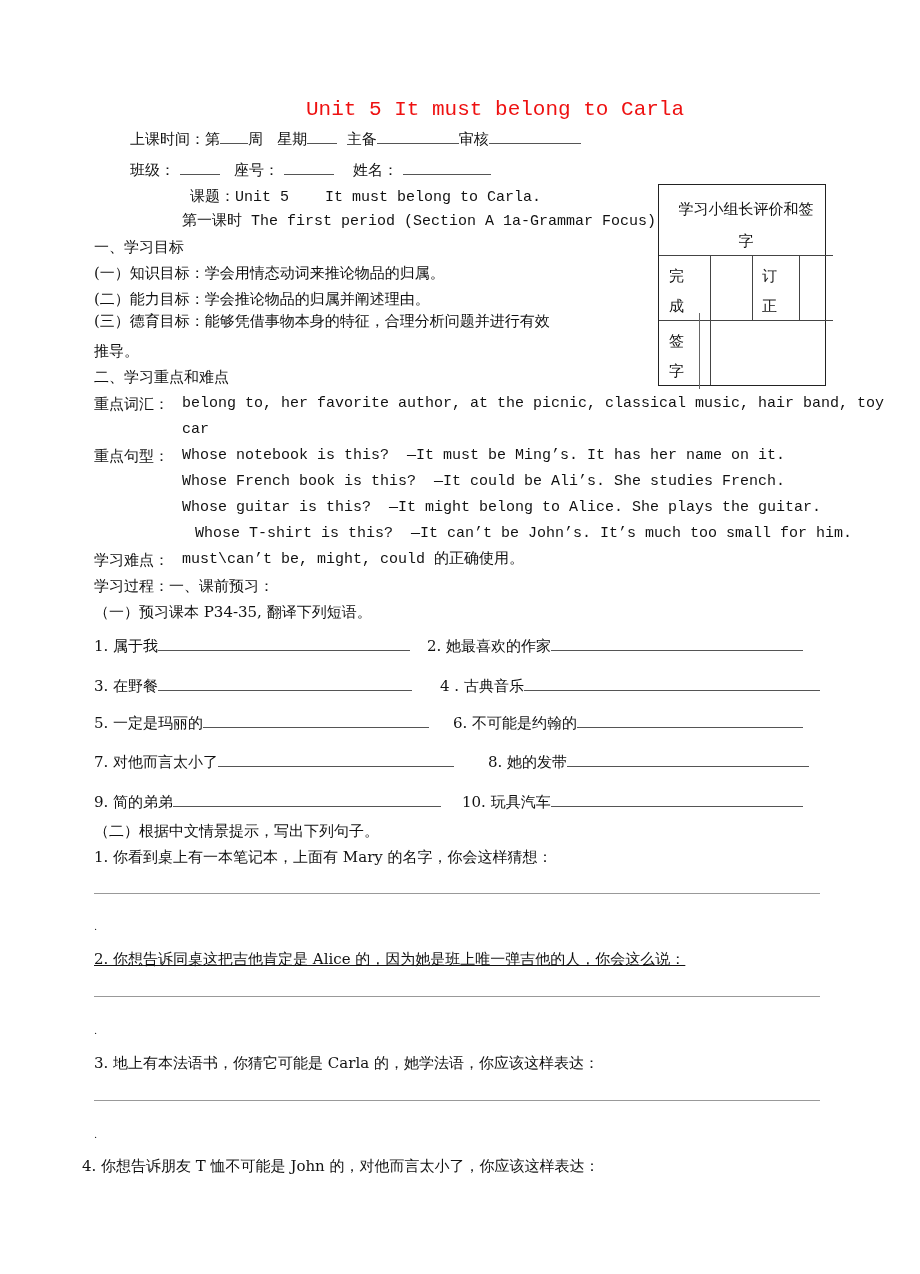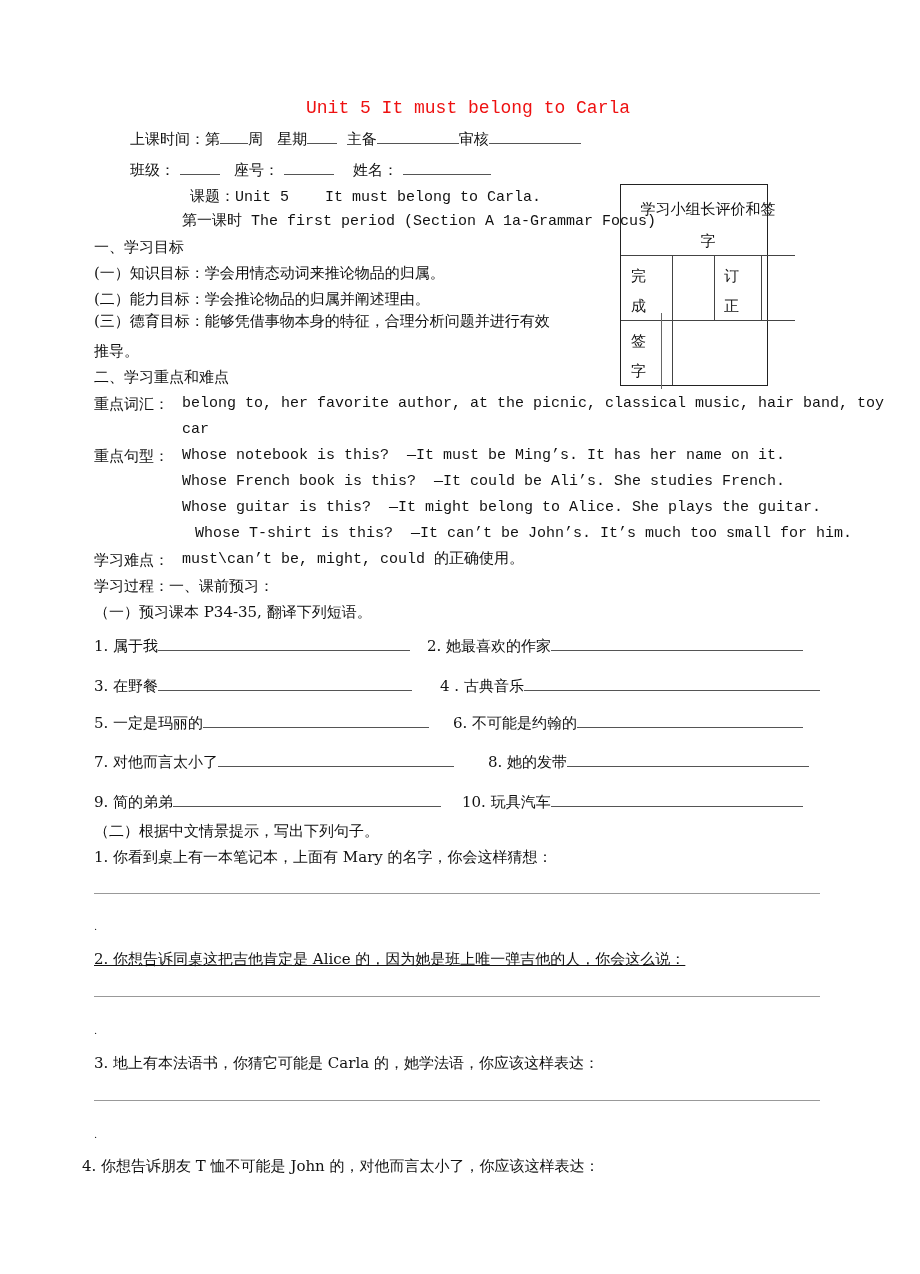--- a/index.html
+++ b/index.html
@@ -2,25 +2,25 @@
 <html><head>
 <meta charset="utf-8">
 <style>
   html, body { margin: 0; padding: 0; background: #ffffff; }
   body { width: 920px; height: 1274px; position: relative; overflow: hidden;
          font-family: "DejaVu Serif", "Liberation Serif", serif; color: #111; }
   .abs { position: absolute; white-space: nowrap; }
   .t { font-size: 15px; line-height: 18px; }
   .mono { font-family: "Liberation Mono", "DejaVu Sans Mono", monospace; }
   .bold { font-weight: normal; font-family: "DejaVu Sans", sans-serif; }
-  .title { color: #ee1111; font-size: 18px; font-family: "Liberation Mono", "DejaVu Sans Mono", monospace; }
+  .title { color: #ee1111; font-size: 21px; font-family: "Liberation Mono", "DejaVu Sans Mono", monospace; }
   .line { position: absolute; height: 0; border-top: 1px solid #999; left: 94px; width: 726px; }
   .blank { display: inline-block; border-bottom: 1px solid #555; height: 14px; vertical-align: baseline; }
   
-  .evtable { position: absolute; left: 620px; top: 184px; width: 148px; height: 202px; border: 1px solid #222; box-sizing: border-box; }
+  .evtable { position: absolute; left: 658px; top: 184px; width: 168px; height: 202px; border: 1px solid #222; box-sizing: border-box; }
   .evtable .cell { position: absolute; box-sizing: border-box; }
   .vline { position: absolute; width: 0; border-left: 1px solid #444; }
   .hline { position: absolute; height: 0; border-top: 1px solid #444; }
   .tcn { font-size: 15px; font-family: "DejaVu Sans", sans-serif; }
 </style>
 </head>
 <body>
 
 <div class="abs title" style="left:306px; top:98px;">Unit 5 It must belong to Carla</div>
 

